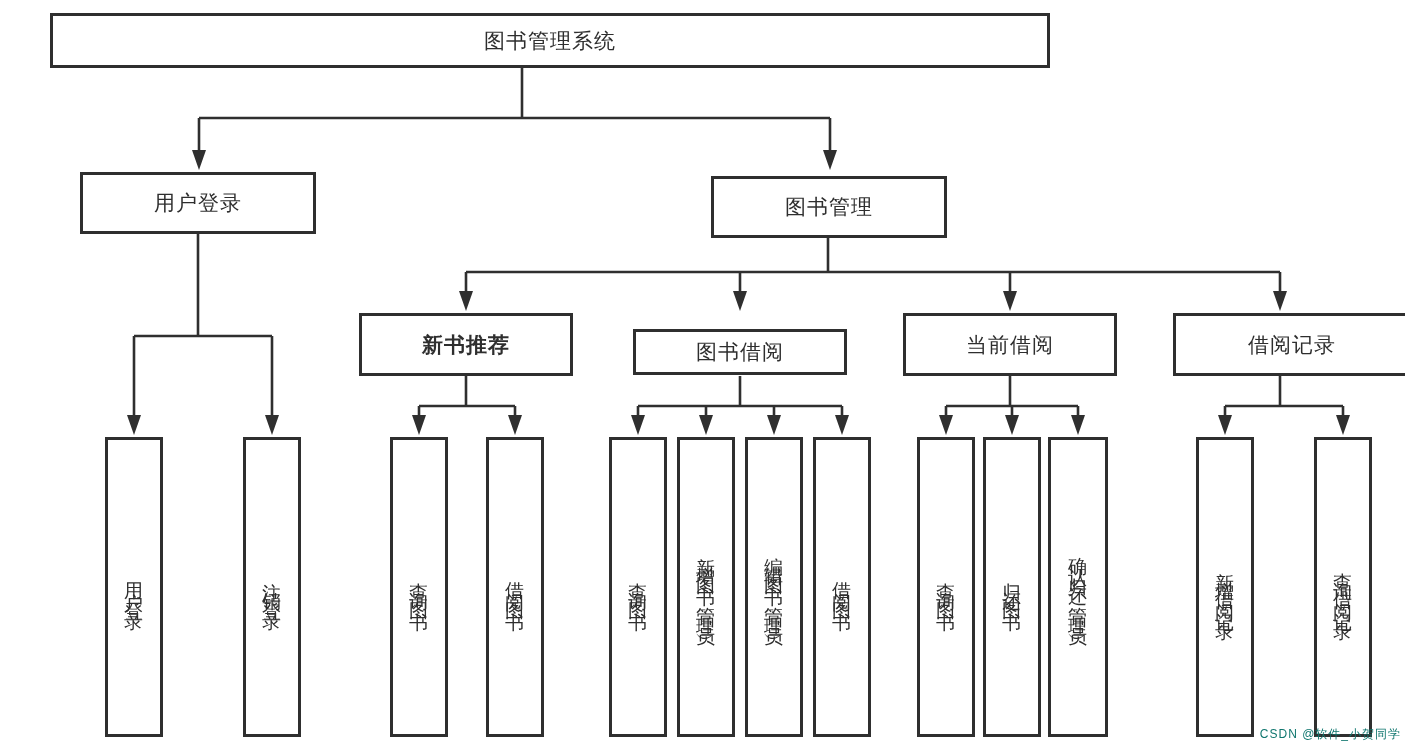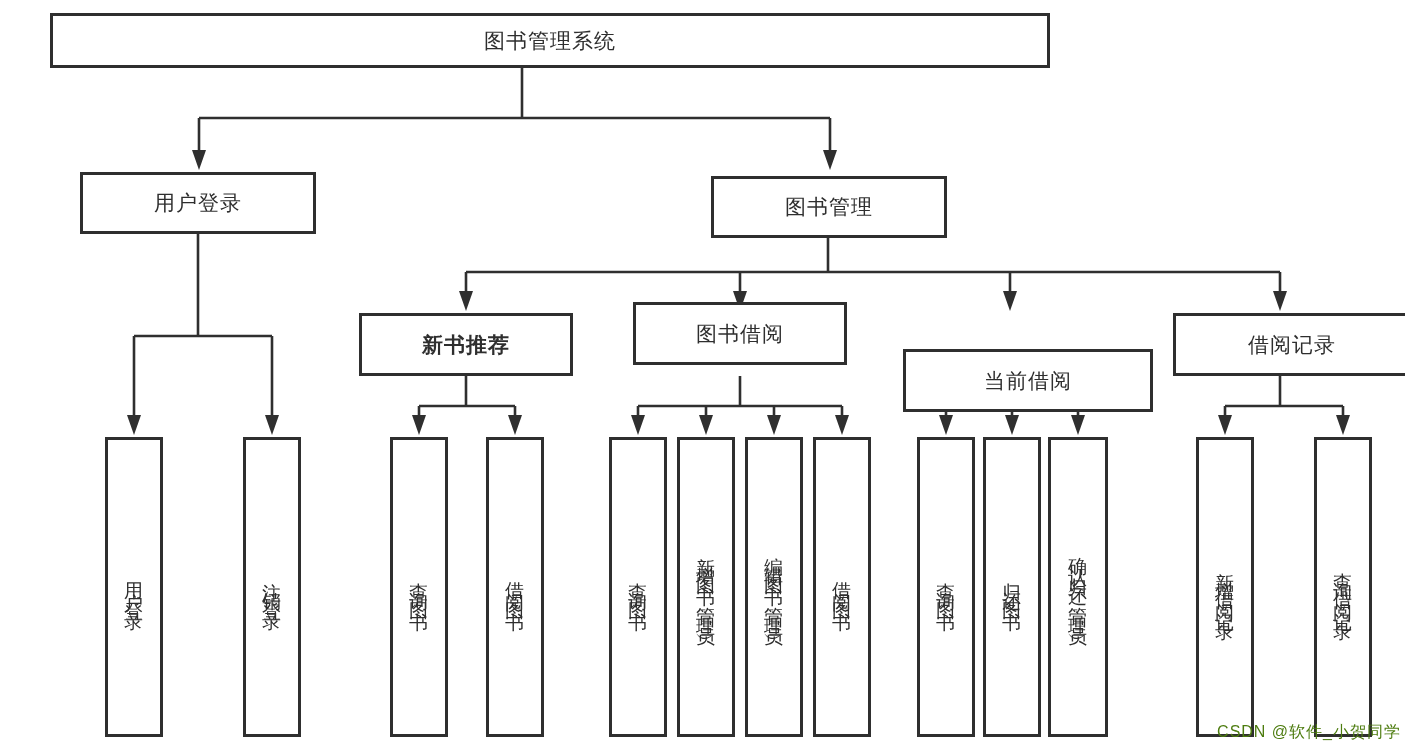--- a/index.html
+++ b/index.html
@@ -36,22 +36,22 @@
     text-orientation: mixed;
     font-size: 19px;
     letter-spacing: 10px;
     line-height: 1;
     white-space: nowrap;
   }
   .watermark {
     position: absolute;
     right: 4px;
     bottom: 4px;
-    font-size: 16px;
-    color: #4d7c0f;
+    font-size: 12px;
+    color: #0f766e;
     letter-spacing: 1px;
     white-space: nowrap;
   }
 </style>
 </head>
 <body>
 
 <div id="stage">
 
   <svg id="wires" viewBox="0 0 1405 747" xmlns="http://www.w3.org/2000/svg">
@@ -130,24 +130,24 @@
   <div class="node hnode" style="left:80px; top:172px; width:236px; height:62px;">
     <span>用户登录</span>
   </div>
   <div class="node hnode" style="left:711px; top:176px; width:236px; height:62px;">
     <span>图书管理</span>
   </div>
 
   <div class="node hnode" style="left:359px; top:313px; width:214px; height:63px;font-weight:bold;">
     <span>新书推荐</span>
   </div>
-  <div class="node hnode" style="left:633px; top:302px; width:214px; height:63px;">
+  <div class="node hnode" style="left:633px; top:329px; width:214px; height:46px;">
     <span>图书借阅</span>
   </div>
-  <div class="node hnode" style="left:903px; top:313px; width:250px; height:63px;margin-top:36px;">
+  <div class="node hnode" style="left:903px; top:313px; width:214px; height:63px;">
     <span>当前借阅</span>
   </div>
   <div class="node hnode" style="left:1173px; top:313px; width:238px; height:63px;">
     <span>借阅记录</span>
   </div>
 
   <div class="node vnode" style="left:105px; top:437px; width:58px; height:300px;">
     <span class="vtext">用户登录</span>
   </div>
   <div class="node vnode" style="left:243px; top:437px; width:58px; height:300px;">

